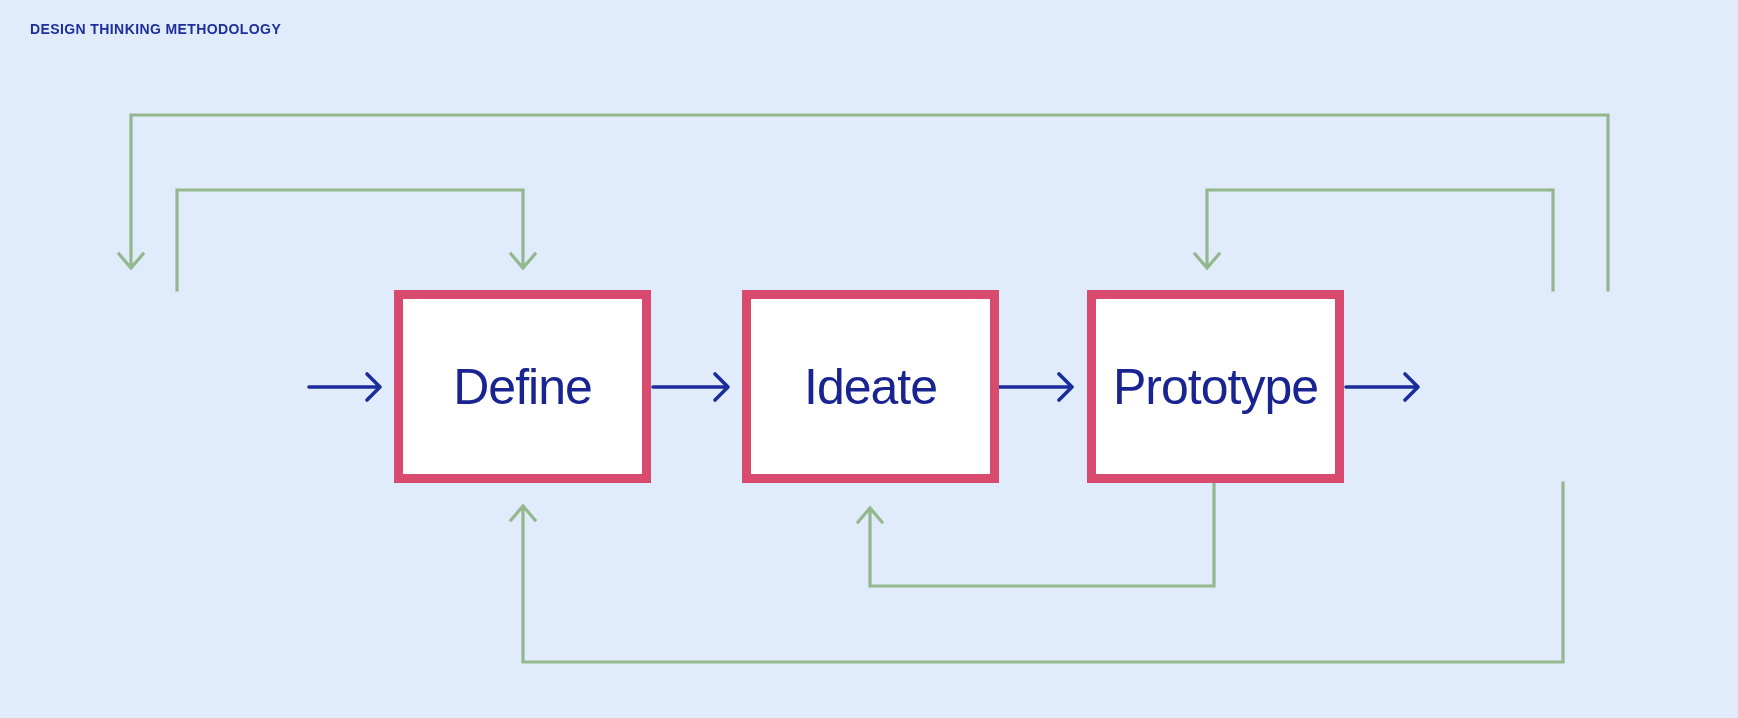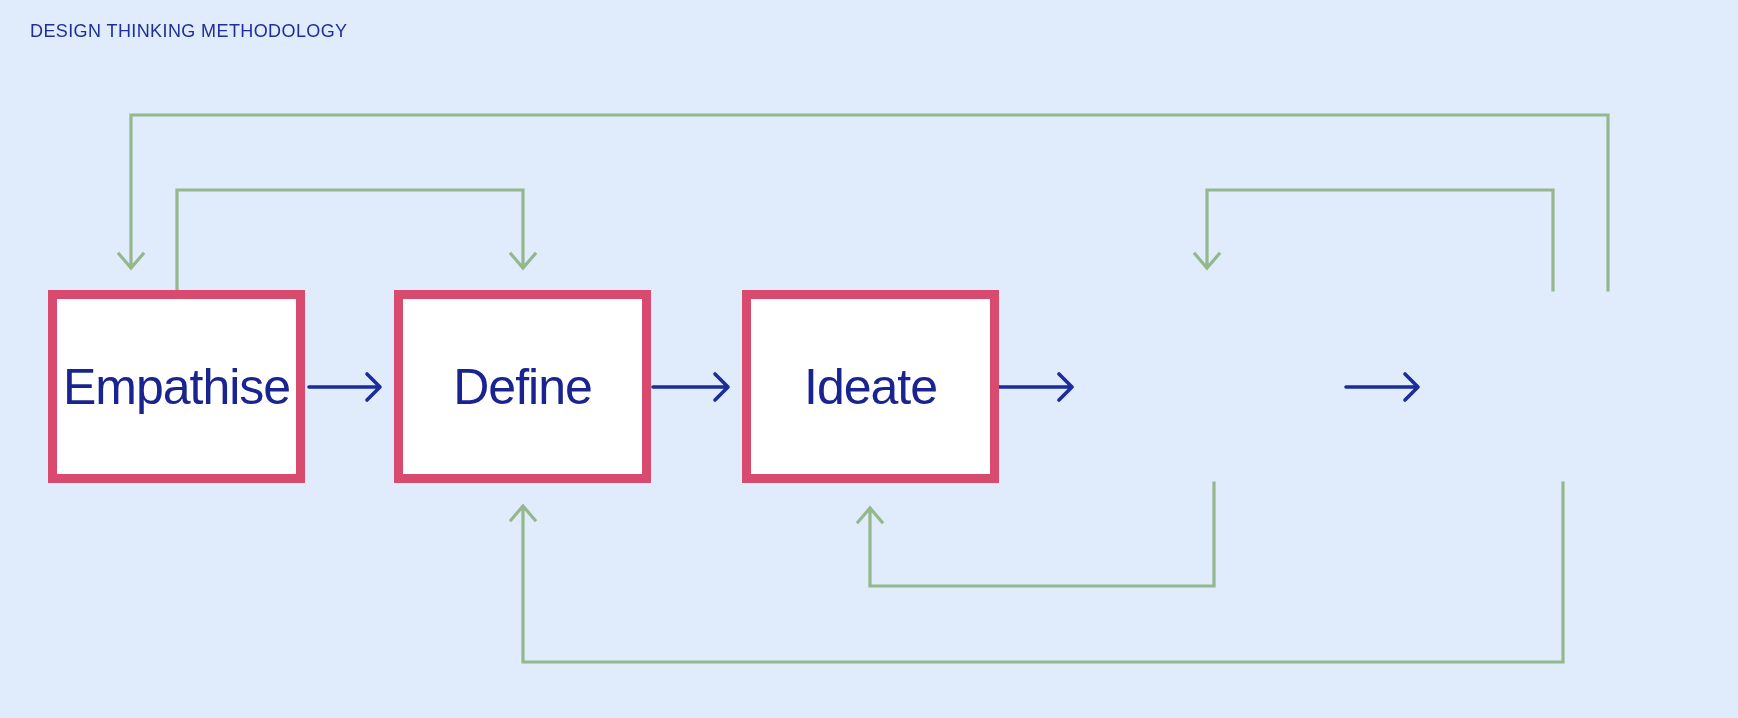--- a/index.html
+++ b/index.html
@@ -12,22 +12,22 @@
     position: relative;
     width: 1738px;
     height: 718px;
     background: var(--background, #e0ebfb);
     overflow: hidden;
   }
   .diagram-title {
     position: absolute;
     left: 30px;
     top: 21px;
-    font-size: 18px;
-    font-weight: 400;
+    font-size: 14px;
+    font-weight: 700;
     letter-spacing: 0.4px;
     color: var(--title-text, #1e2f9c);
     white-space: nowrap;
   }
   .connector-layer {
     position: absolute;
     left: 0;
     top: 0;
     width: 1738px;
     height: 718px;
@@ -79,27 +79,27 @@
     <path class="flow-arrow" d="M997 387 H1072 M1059 374 L1072 387 L1059 400"></path>
     <path class="flow-arrow" d="M1346 387 H1418 M1405 374 L1418 387 L1405 400"></path>
 
     <path class="feedback-arrow" d="M1608 290 V115 H131 V266 M119 254 L131 268 L143 254"></path>
     <path class="feedback-arrow" d="M177 290 V190 H523 V266 M511 254 L523 268 L535 254"></path>
     <path class="feedback-arrow" d="M1553 290 V190 H1207 V266 M1195 254 L1207 268 L1219 254"></path>
     <path class="feedback-arrow" d="M1214 483 V586 H870 V510 M858 522 L870 508 L882 522"></path>
     <path class="feedback-arrow" d="M1563 483 V662 H523 V508 M511 520 L523 506 L535 520"></path>
   </svg>
 
-  <div class="node" style="left:48px">
-    <span class="node-label">Empathise</span>
-  </div>
 
   <div class="node" style="left:742px">
     <span class="node-label">Ideate</span>
   </div>
 
   <div class="node" style="left:394px">
     <span class="node-label">Define</span>
   </div>
 
+  <div class="node" style="left:1087px">
+    <span class="node-label">Prototype</span>
+  </div>
 
 
 </div>
 
 </body></html>

